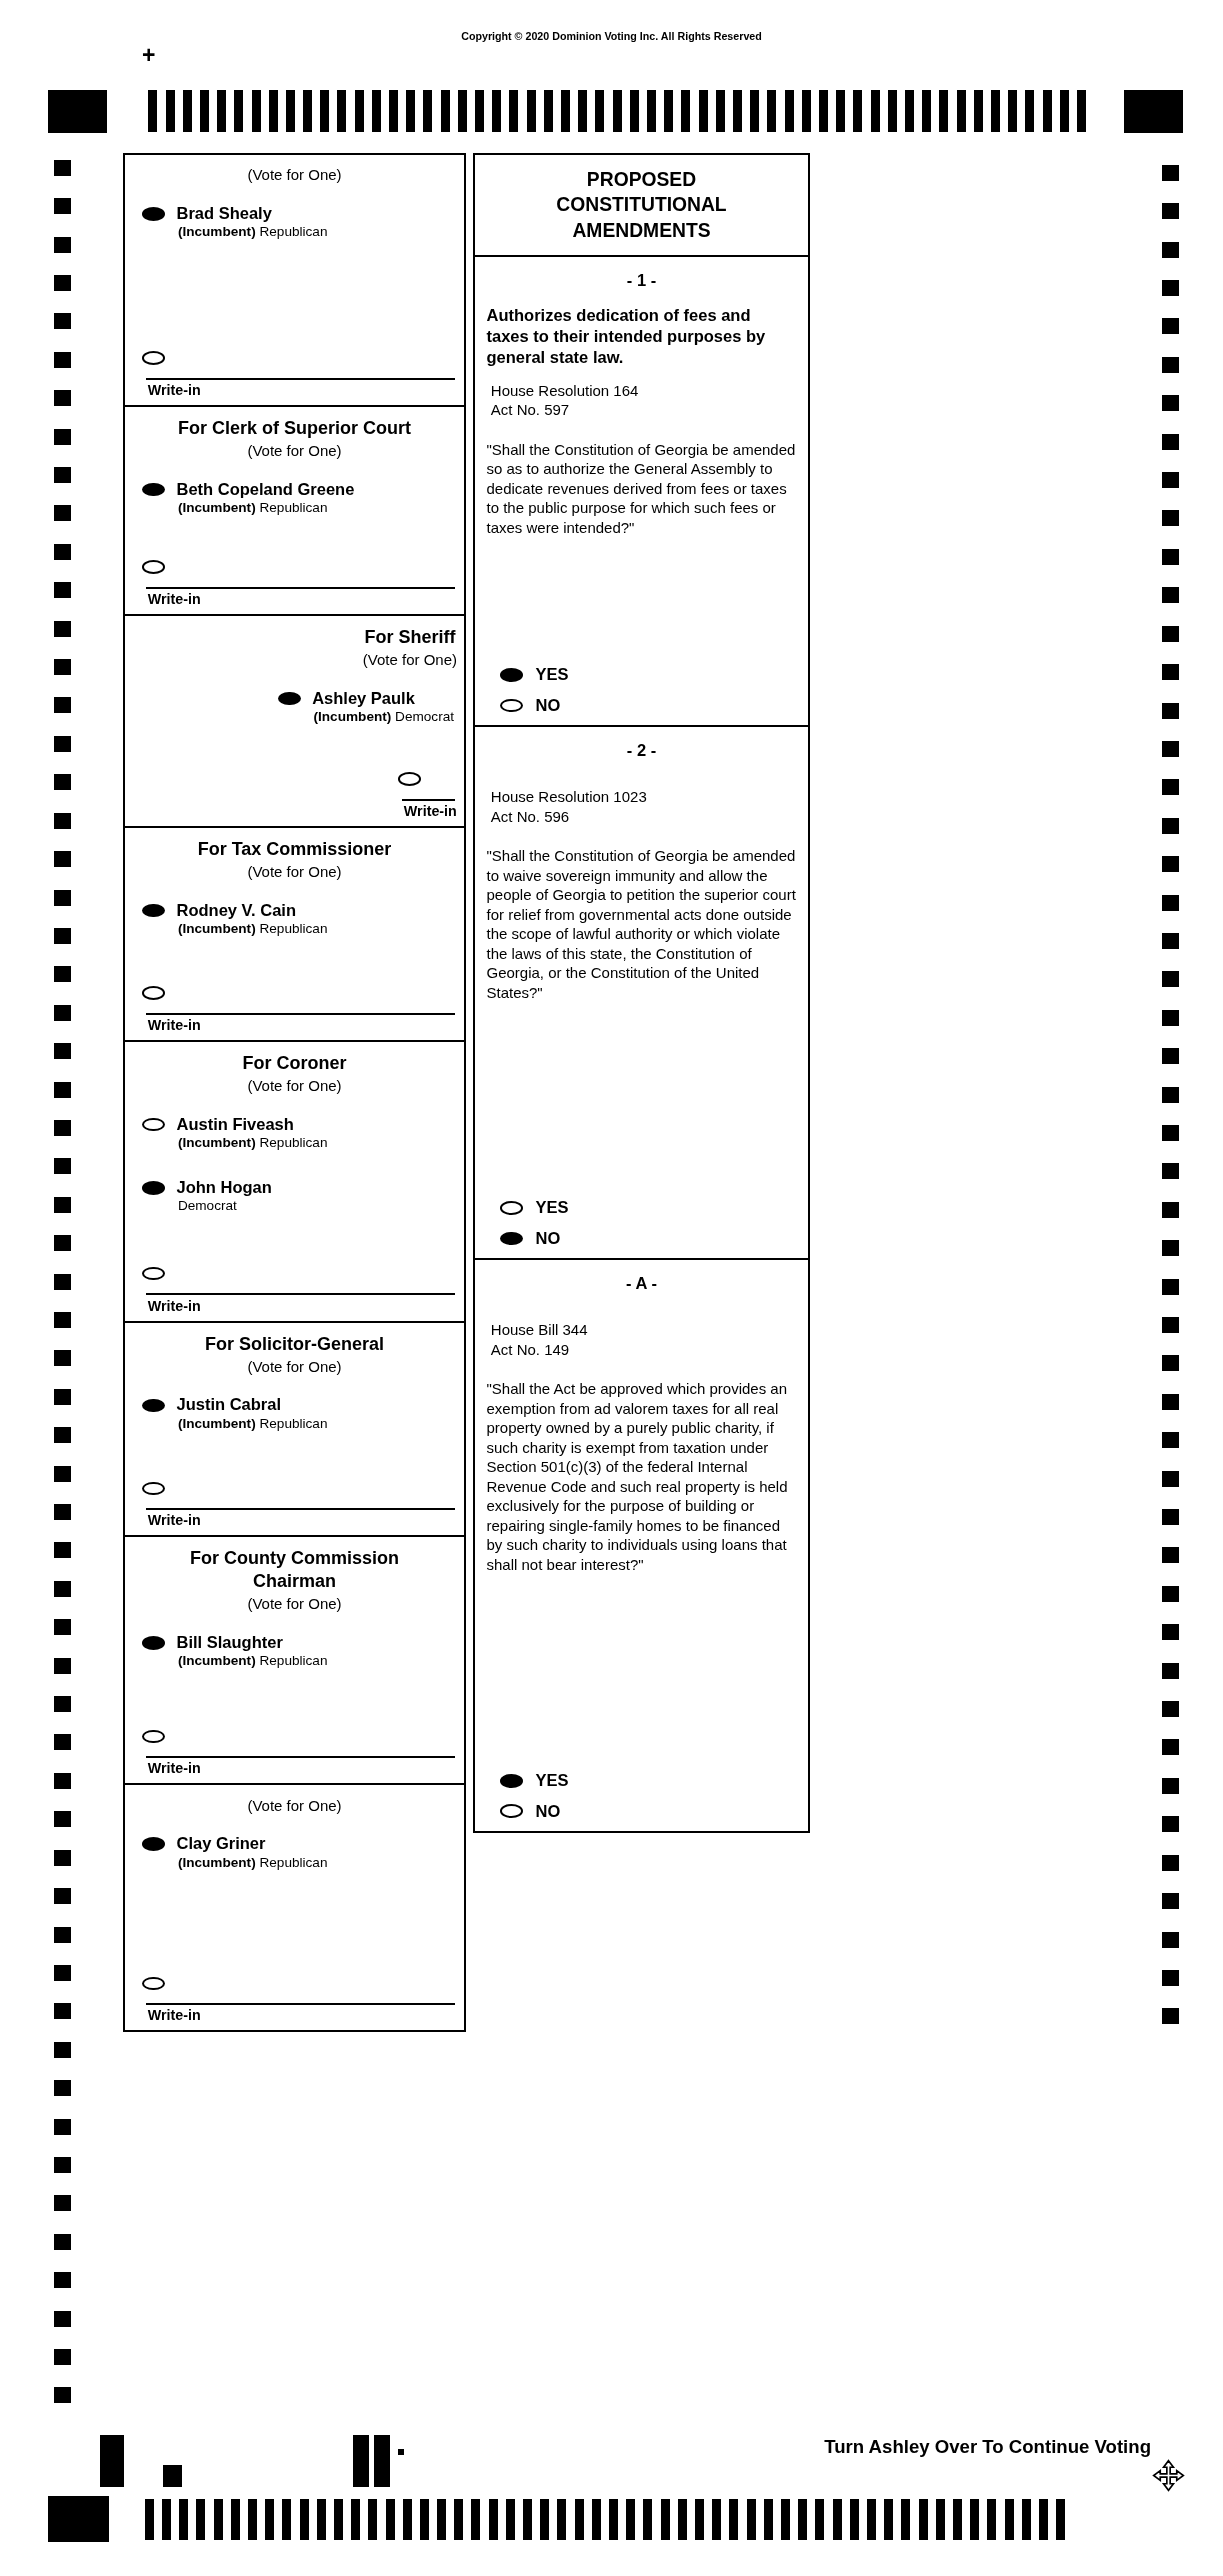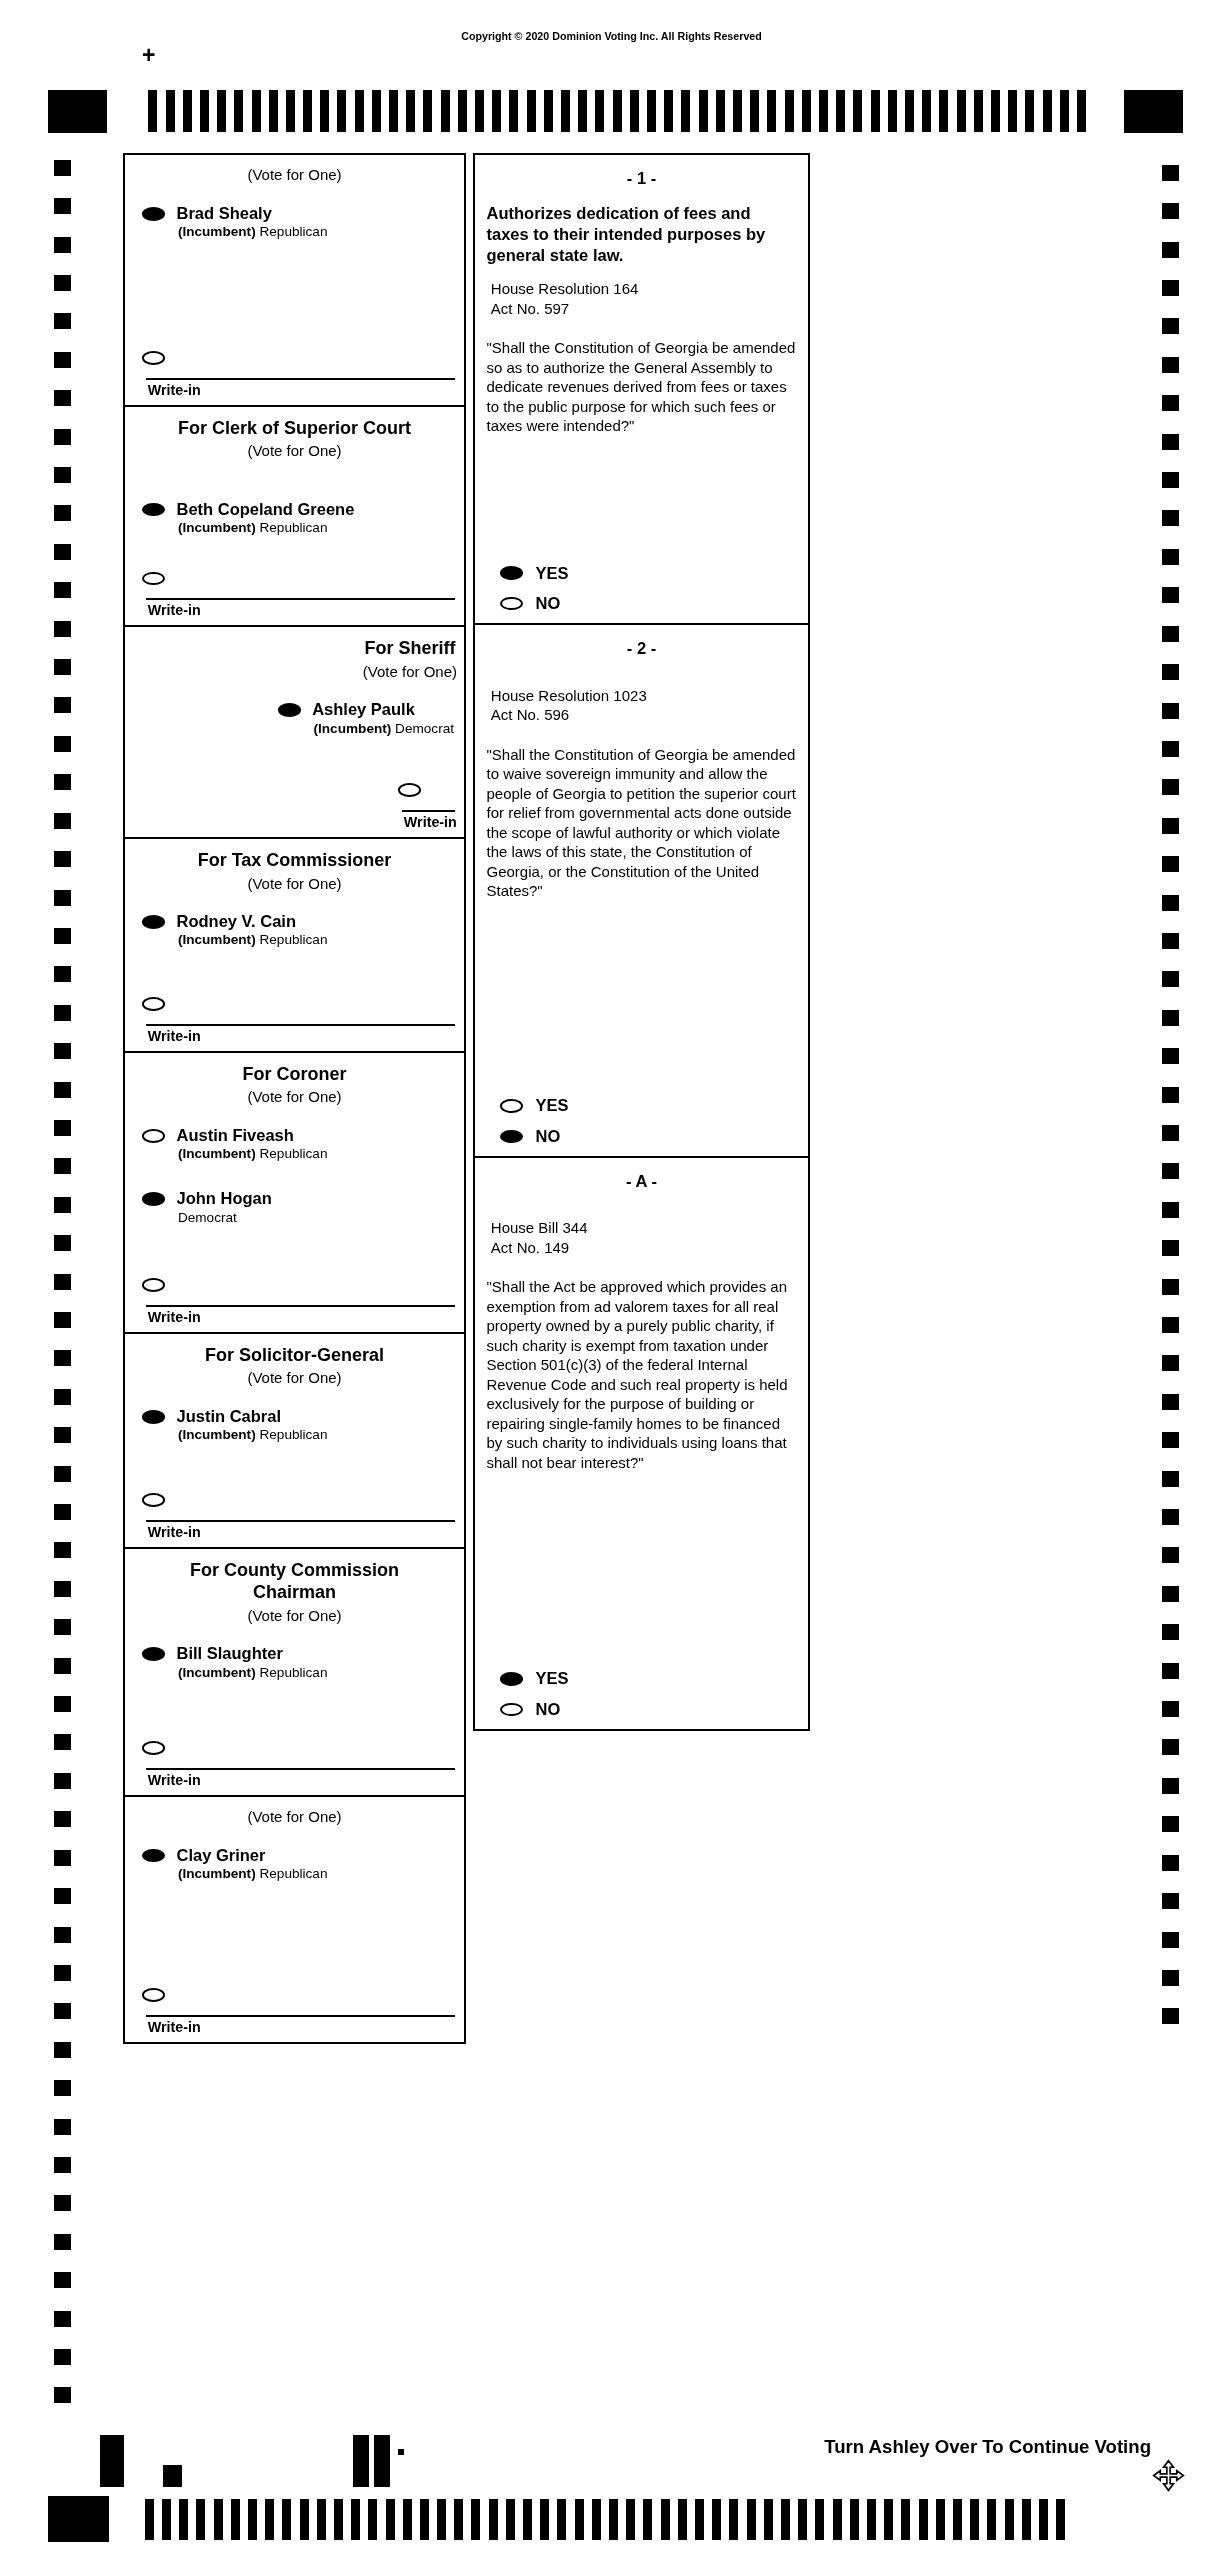--- a/index.html
+++ b/index.html
@@ -326,21 +326,21 @@
     </div>
   </div>
 </div>
     <div class="writein">
       <span class="oval"></span>
       <div class="wline"></div>
       <div class="wlabel">Write-in</div>
     </div>
   </section>
 
-  <section class="contest" style="min-height: 211px; gap: 20px;">
+  <section class="contest" style="min-height: 211px;">
     <header>
       <h2 class="c-title">For Clerk of Superior Court</h2>
       <div class="c-vote">(Vote for One)</div>
     </header>
     <div class="candidates">
   <div class="candidate">
     <span class="oval filled"></span>
     <div class="cand-text">
       <div class="cand-name">Beth Copeland Greene</div>
       <div class="cand-detail">
@@ -506,20 +506,25 @@
   </div>
 </div>
     <div class="writein">
       <span class="oval"></span>
       <div class="wline"></div>
       <div class="wlabel">Write-in</div>
     </div>
   </section>
 </main>
 <main id="measures">
+  <section class="m-header" style="min-height: 104px;">
+    <div class="m-header-text">PROPOSED
+CONSTITUTIONAL
+AMENDMENTS</div>
+  </section>
 
   <section class="measure" style="min-height: 472px;">
     <div class="m-number">- 1 -</div>
     <div class="m-summary">Authorizes dedication of fees and taxes to their intended purposes by general state law.</div>
     <div class="m-ref">House Resolution 164
 Act No. 597</div>
     <div class="m-question">"Shall the Constitution of Georgia be amended so as to authorize the General Assembly to dedicate revenues derived from fees or taxes to the public purpose for which such fees or taxes were intended?"</div>
     <div class="m-choices">
         <div class="choice">
           <span class="oval filled"></span>

